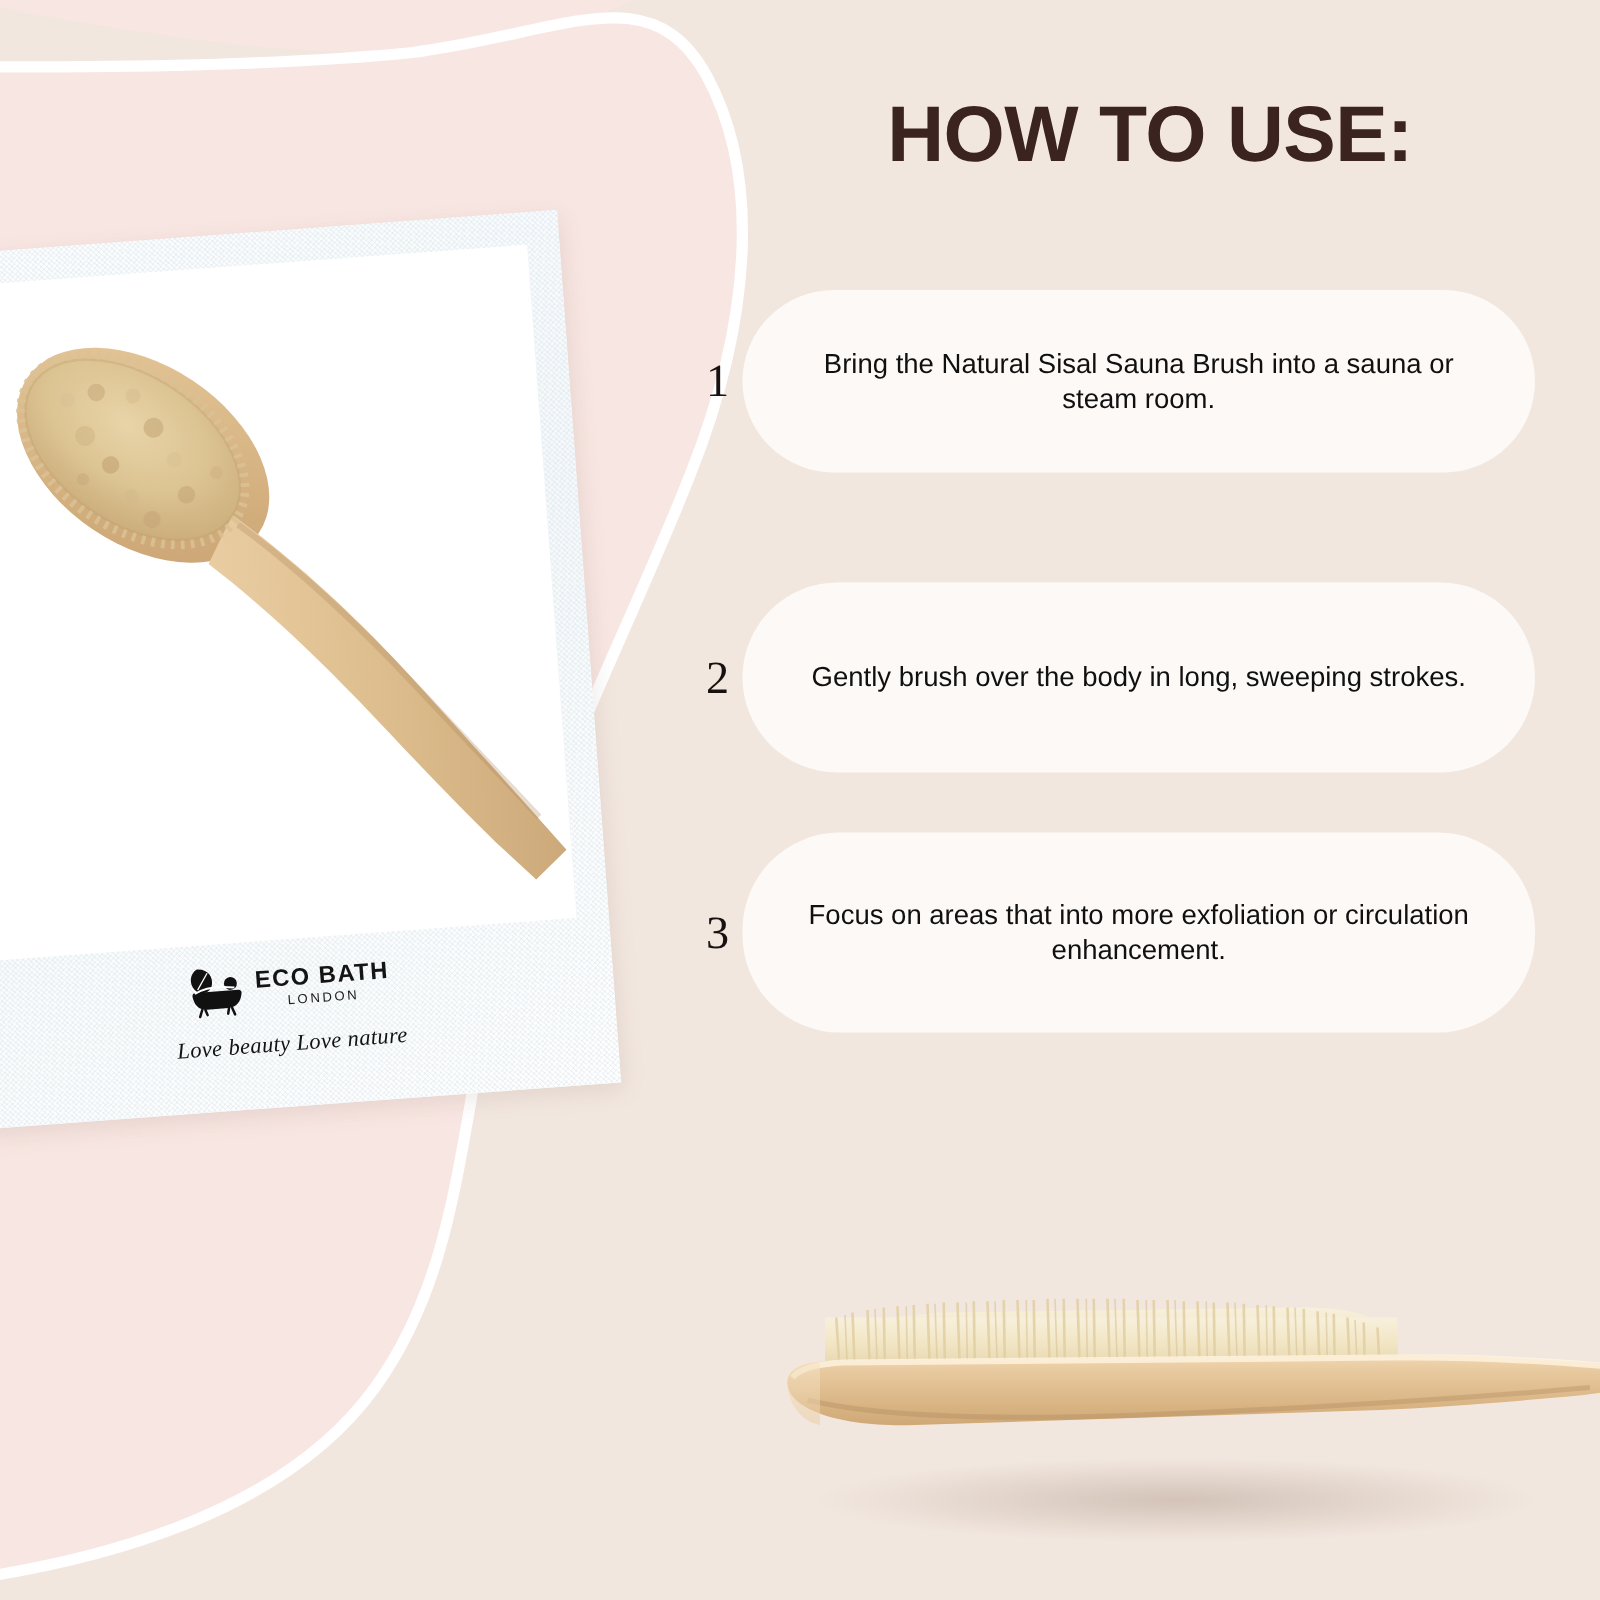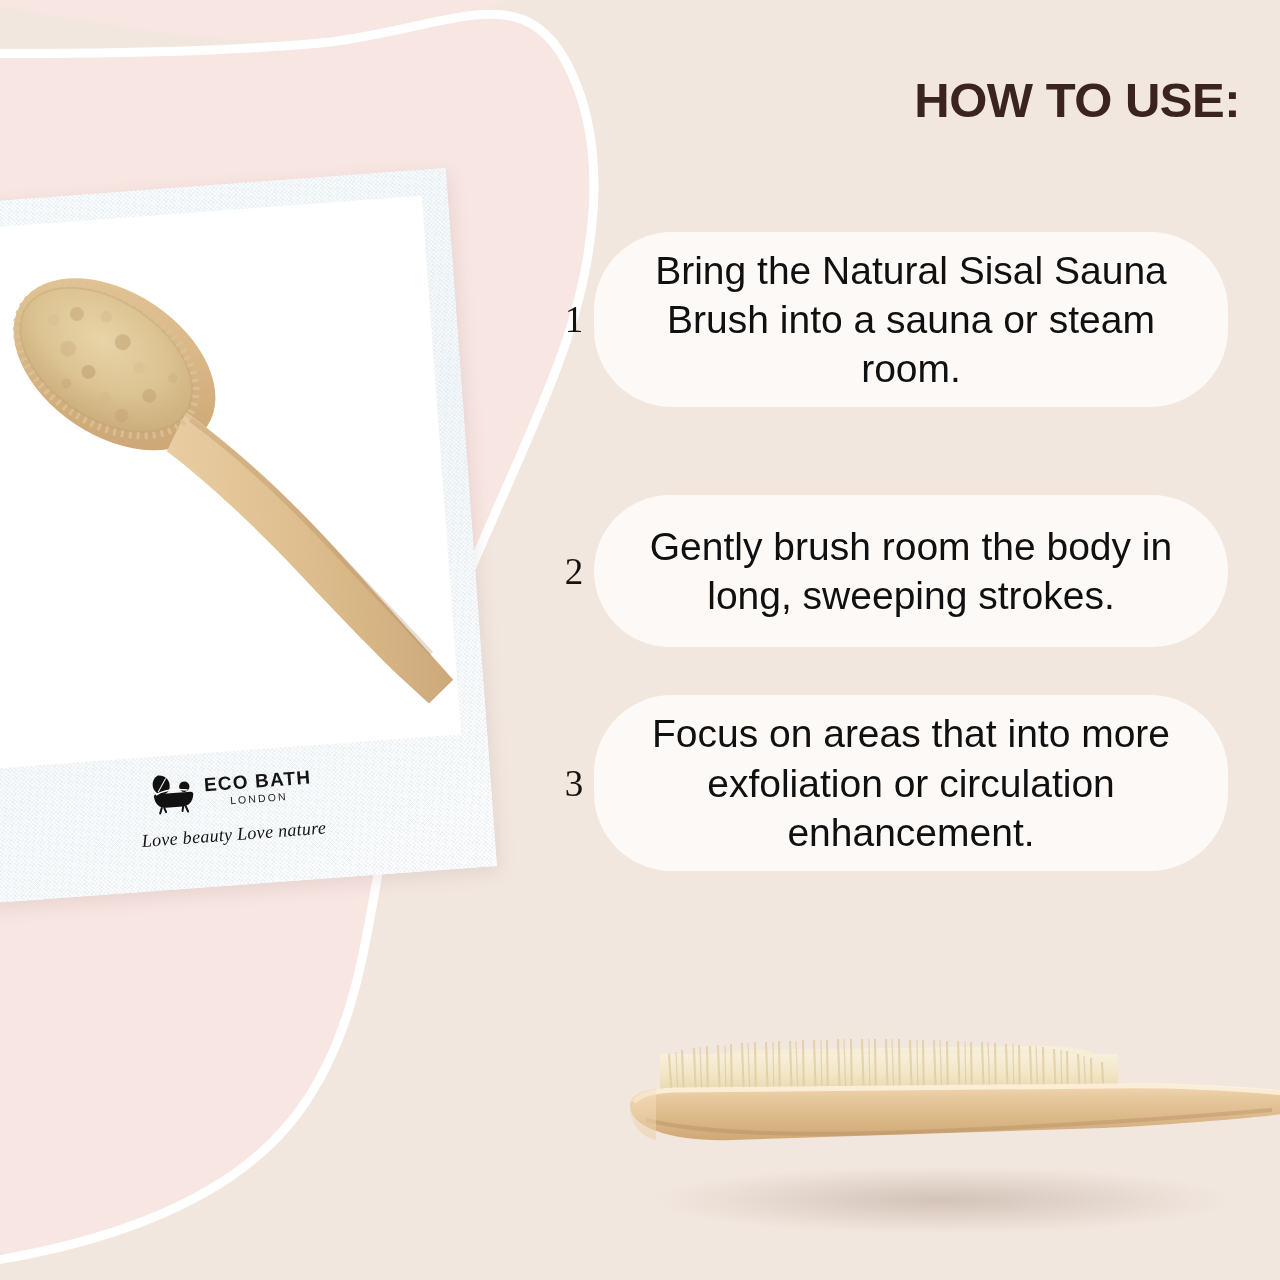--- a/index.html
+++ b/index.html
@@ -29,24 +29,24 @@
     z-index: 0;
   }
   .blob-layer svg { display: block; }
 
   
   .headline {
     position: absolute;
     left: 600px;
     top: 72px;
     width: 640px;
-    text-align: right;
+    text-align: center;
     z-index: 5;
     font-weight: bold;
-    font-size: 49px;
+    font-size: 63px;
     letter-spacing: -0.5px;
     color: #3b2420;
     font-family: "Liberation Sans", sans-serif;
   }
 
   
   .steps {
     position: absolute;
     left: 548px;
     top: 232px;
@@ -77,21 +77,21 @@
     align-items: center;
     justify-content: center;
     padding: 14px 34px;
     box-sizing: border-box;
     margin-left: -6px;
   }
   .step-card p {
     margin: 0;
     text-align: center;
     color: #111010;
-    font-size: 39px;
+    font-size: 22px;
     line-height: 1.26;
     font-family: "Liberation Sans", sans-serif;
   }
   .step-1 .step-card { min-height: 146px; }
   .step-2 { margin-top: 88px; }
   .step-2 .step-card { min-height: 152px; }
   .step-3 { margin-top: 48px; }
   .step-3 .step-card { min-height: 160px; }
 
   
@@ -315,21 +315,21 @@
     <div class="step step-1">
       <div class="step-num">1</div>
       <div class="step-card">
         <p>Bring the Natural Sisal Sauna Brush into a sauna or steam room.</p>
       </div>
     </div>
 
     <div class="step step-2">
       <div class="step-num">2</div>
       <div class="step-card">
-        <p>Gently brush room the body in long, sweeping strokes.</p>
+        <p>Gently brush over the body in long, sweeping strokes.</p>
       </div>
     </div>
 
     <div class="step step-3">
       <div class="step-num">3</div>
       <div class="step-card">
         <p>Focus on areas that into more exfoliation or circulation enhancement.</p>
       </div>
     </div>
 

